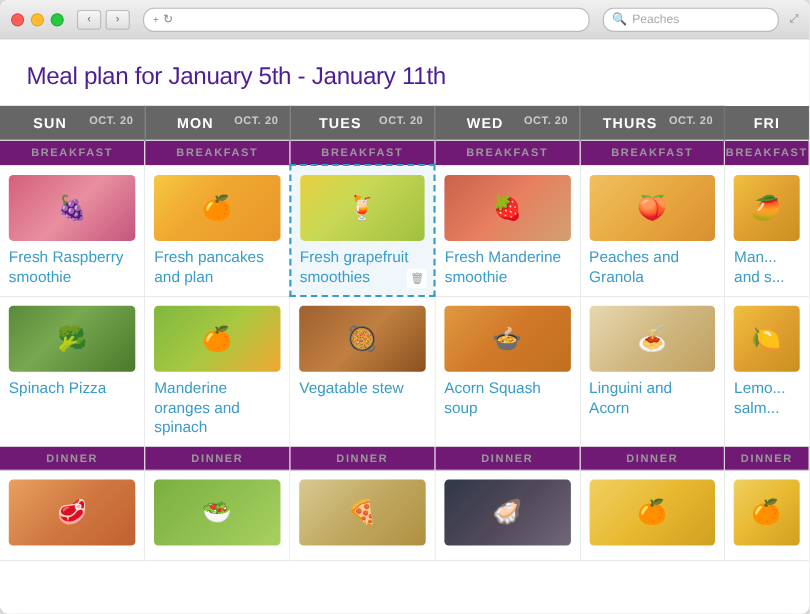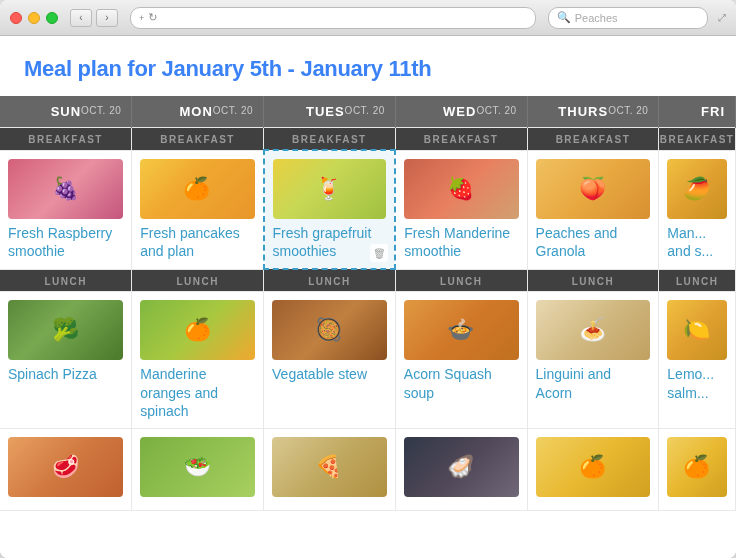--- a/index.html
+++ b/index.html
@@ -65,73 +65,73 @@
       flex-direction: column;
       background: #fff;
     }
     .page-header {
       padding: 20px 24px 14px;
       background: #fff;
       flex-shrink: 0;
     }
     .page-title {
       font-size: 22px;
-      font-weight: 700;
-      color: #3b82f6;
+      font-weight: 400;
+      color: #4c1d95;
       letter-spacing: -0.3px;
     }
 
     
     .calendar {
       flex: 1;
       overflow-x: auto;
       overflow-y: auto;
     }
     .calendar-table {
       width: 100%;
       border-collapse: collapse;
       min-width: 700px;
     }
     
     .day-header {
       background: #666;
       color: #fff;
-      text-align: right;
+      text-align: center;
       padding: 8px 10px;
       font-size: 11px;
       font-weight: 600;
       letter-spacing: 0.5px;
       border-right: 1px solid #777;
       white-space: nowrap;
       width: 130px;
     }
     .day-header .day-name {
       font-size: 13px;
       font-weight: 700;
       letter-spacing: 1px;
       text-transform: uppercase;
     }
     .day-header .day-date {
       font-size: 10px;
-      font-weight: 400;
+      font-weight: 700;
       color: #ccc;
       float: right;
       margin-top: 1px;
     }
     .fri-header { width: 60px; overflow: hidden; }
 
     
     .section-label {
       text-align: center;
       font-size: 10px;
       font-weight: 700;
       letter-spacing: 1.5px;
       color: #999;
       padding: 6px 0 4px;
-      background: #404040;
+      background: #701a75;
       border-top: 1px solid #e8e8e8;
       border-bottom: 1px solid #e8e8e8;
       border-right: 1px solid #e8e8e8;
       margin-top: 18px;
     }
 
     
     .meal-cell {
       border-right: 1px solid #e8e8e8;
       border-bottom: 1px solid #e8e8e8;
@@ -311,28 +311,20 @@
                 <div class="meal-name">Peaches and Granola</div>
               </td>
               <td class="meal-cell fri-cell">
                 <div class="meal-img-placeholder img-fri-mango">
                   <div class="food-decor">🥭</div>
                 </div>
                 <div class="meal-name">Man... and s...</div>
               </td>
             </tr>
             <tr>
-              <td class="section-label">LUNCH</td>
-              <td class="section-label">LUNCH</td>
-              <td class="section-label">LUNCH</td>
-              <td class="section-label">LUNCH</td>
-              <td class="section-label">LUNCH</td>
-              <td class="section-label">LUNCH</td>
-            </tr>
-            <tr>
               <td class="meal-cell">
                 <div class="meal-img-placeholder img-spinach">
                   <div class="food-decor">🥦</div>
                 </div>
                 <div class="meal-name">Spinach Pizza</div>
               </td>
               <td class="meal-cell">
                 <div class="meal-img-placeholder img-mandarine">
                   <div class="food-decor">🍊</div>
                 </div>
@@ -357,20 +349,28 @@
                 <div class="meal-name">Linguini and Acorn</div>
               </td>
               <td class="meal-cell fri-cell">
                 <div class="meal-img-placeholder img-fri-mango">
                   <div class="food-decor">🍋</div>
                 </div>
                 <div class="meal-name">Lemo... salm...</div>
               </td>
             </tr>
             <tr>
+              <td class="section-label">DINNER</td>
+              <td class="section-label">DINNER</td>
+              <td class="section-label">DINNER</td>
+              <td class="section-label">DINNER</td>
+              <td class="section-label">DINNER</td>
+              <td class="section-label">DINNER</td>
+            </tr>
+            <tr>
               <td class="meal-cell">
                 <div class="meal-img-placeholder img-dinner1">
                   <div class="food-decor">🥩</div>
                 </div>
               </td>
               <td class="meal-cell">
                 <div class="meal-img-placeholder img-dinner2">
                   <div class="food-decor">🥗</div>
                 </div>
               </td>

